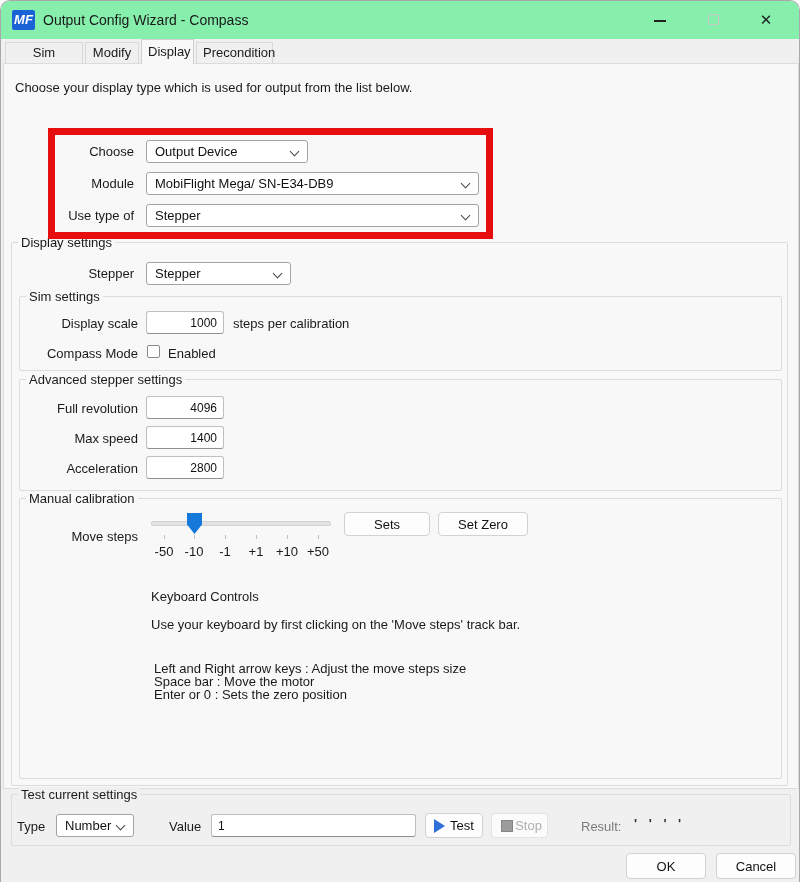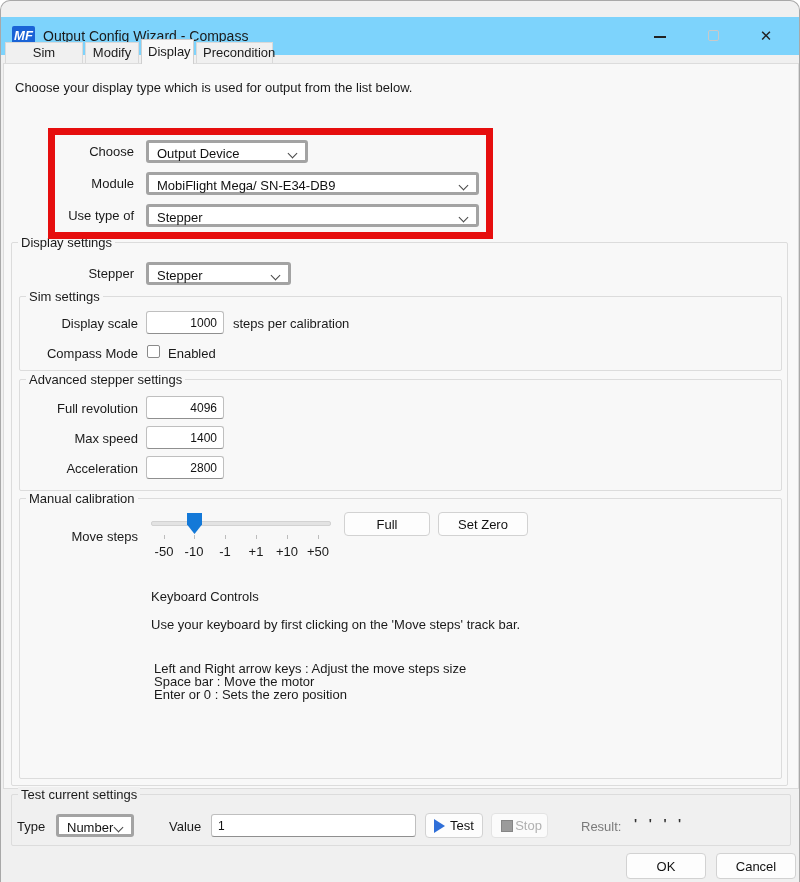--- a/index.html
+++ b/index.html
@@ -5,21 +5,21 @@
   html,body{margin:0;padding:0;background:#fff;}
   *{box-sizing:border-box;}
   .win{
     position:relative;width:800px;height:882px;
     font-family:"Liberation Sans",sans-serif;font-size:13px;color:#1a1a1a;
     background:#f0f0f0;border:1px solid #a8a8a8;border-bottom:none;
     border-radius:10px 10px 0 0;overflow:hidden;
   }
   .abs{position:absolute;}
   
-  .titlebar{position:absolute;left:0;top:16px;width:100%;height:38px;background:#7dd3fc;}
+  .titlebar{position:absolute;left:0;top:0;width:100%;height:38px;background:#86efac;}
   .logo{position:absolute;left:11px;top:9px;width:23px;height:20px;background:#1a63d6;
         color:#fff;font-weight:bold;font-style:italic;font-size:13px;text-align:center;
         line-height:20px;border-radius:2px;}
   .title-text{position:absolute;left:42px;top:0;height:38px;line-height:38px;font-size:14px;}
   .capbtn{position:absolute;top:0;height:38px;width:46px;text-align:center;line-height:38px;cursor:default;}
   .min-glyph{position:absolute;left:17px;top:19px;width:12px;height:1.5px;background:#222;}
   .max-glyph{position:absolute;left:17px;top:13px;width:11px;height:11px;border:1.5px solid #c9c9c9;border-radius:2px;}
   .close-glyph{font-size:15px;color:#222;}
   
   .tab{position:absolute;top:41px;height:21px;background:#f0f0f0;border:1px solid #d9d9d9;
@@ -27,21 +27,21 @@
   .tab.active{top:38px;height:25px;background:#f8f8f8;z-index:3;line-height:24px;border-color:#cfcfcf;}
   
   .page{position:absolute;left:2px;top:62px;width:796px;height:726px;background:#f8f8f8;
         border:1px solid #dcdcdc;}
   
   .groupbox{position:absolute;border:1px solid #dcdcdc;border-radius:2px;}
   .legend{position:absolute;top:-8px;left:6px;background:#f8f8f8;padding:0 3px;line-height:15px;}
   .legend.graybg{background:#f0f0f0;}
   .lbl{position:absolute;line-height:15px;}
   .lbl.r{text-align:right;}
-  .dropdown{position:absolute;background:#fff;border:3px solid #a3a3a3;border-radius:3px;
+  .dropdown{position:absolute;background:#fff;border:1px solid #a3a3a3;border-radius:3px;
             height:23px;line-height:21px;padding-left:8px;color:#111;}
   .chev{position:absolute;right:9px;top:7px;width:7px;height:7px;border-right:1.6px solid #474747;
         border-bottom:1.6px solid #474747;transform:rotate(45deg);}
   .numinput{position:absolute;height:23px;background:#fff;border:1px solid #bfbfbf;
             border-bottom:1px solid #8f8f8f;border-radius:3px;font-family:inherit;font-size:12px;
             text-align:right;padding:0 6px;color:#111;}
   .numinput.left{text-align:left;}
   .btn{position:absolute;background:#fdfdfd;border:1px solid #d2d2d2;border-radius:4px;
        font-family:inherit;font-size:13px;color:#111;text-align:center;padding:0;}
   .checkbox{position:absolute;width:13px;height:13px;background:#fff;border:1px solid #8a8a8a;border-radius:2px;}
@@ -151,21 +151,21 @@
   <div class="tick" style="left:255px;top:534px;"></div>
   <div class="tick" style="left:286px;top:534px;"></div>
   <div class="tick" style="left:317px;top:534px;"></div>
   <div class="tick-label" style="left:143px;top:543px;">-50</div>
   <div class="tick-label" style="left:173px;top:543px;">-10</div>
   <div class="tick-label" style="left:204px;top:543px;">-1</div>
   <div class="tick-label" style="left:235px;top:543px;">+1</div>
   <div class="tick-label" style="left:266px;top:543px;">+10</div>
   <div class="tick-label" style="left:297px;top:543px;">+50</div>
 
-  <button class="btn" style="left:343px;top:511px;width:86px;height:24px;">Full</button>
+  <button class="btn" style="left:343px;top:511px;width:86px;height:24px;">Sets</button>
   <button class="btn" style="left:437px;top:511px;width:90px;height:24px;">Set Zero</button>
 
   <div class="lbl" style="left:150px;top:588px;">Keyboard Controls</div>
   <div class="lbl para" style="left:150px;top:617px;width:400px;">Use your keyboard by first clicking on the 'Move steps' track bar.</div>
   <div class="abs" style="left:153px;top:661px;width:480px;">
     <div class="kbd-line">Left and Right arrow keys : Adjust the move steps size</div>
     <div class="kbd-line">Space bar : Move the motor</div>
     <div class="kbd-line">Enter or 0 : Sets the zero position</div>
   </div>
 

